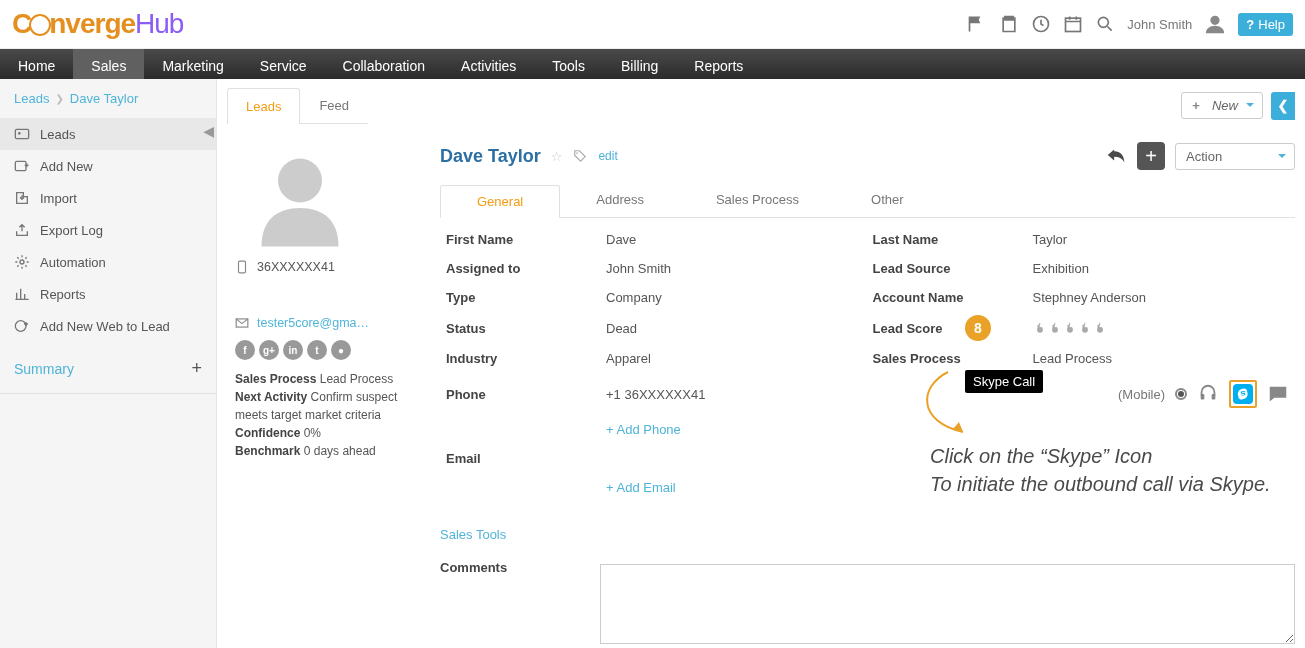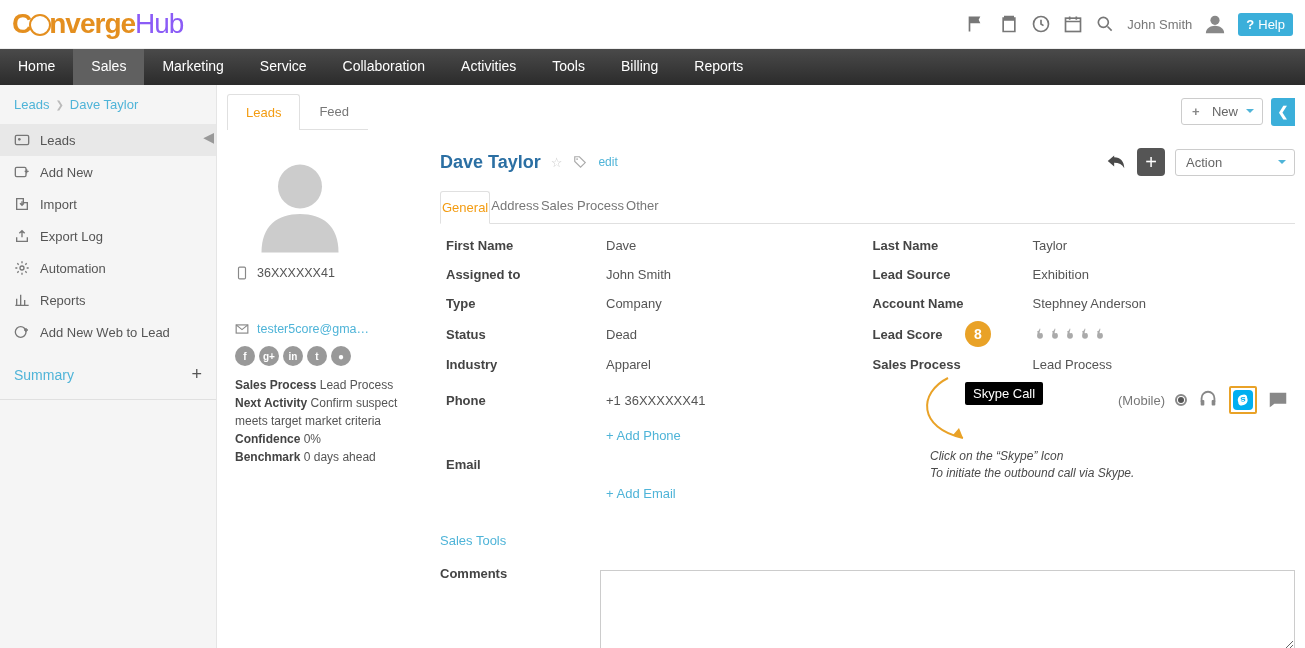--- a/index.html
+++ b/index.html
@@ -19,21 +19,21 @@
   .topbar{display:flex;align-items:center;height:49px;padding:0 12px;border-bottom:1px solid #eee;}
   .logo{font-size:28px;font-weight:600;color:#E48F1F;letter-spacing:-1px;}
   .logo .sun{display:inline-block;width:22px;height:22px;border:2px solid #E48F1F;border-radius:50%;position:relative;top:3px;margin:0 -2px;}
   .logo .hub{color:#8b5cf6;font-weight:300;}
   .top-right{margin-left:auto;display:flex;align-items:center;gap:12px;color:#777;}
   .top-right .ico{width:20px;height:20px;fill:#777;cursor:pointer;}
   .help-btn{background:#3BAFDA;color:#fff;padding:4px 8px;border-radius:3px;font-size:13px;display:flex;align-items:center;gap:4px;cursor:pointer;}
   .avatar-ico{width:22px;height:22px;fill:#888;}
 
   
-  nav.main{background:linear-gradient(#4a4a4a,#2b2b2b);display:flex;height:36px;}
+  nav.main{background:linear-gradient(#4a4a4a,#2b2b2b);display:flex;height:30px;}
   nav.main .nav-item{color:#fff;padding:0 18px;line-height:35px;font-size:14px;cursor:pointer;}
   nav.main .nav-item.active{background:#606060;}
 
   
   .body{display:flex;}
   .sidebar{width:217px;background:#f5f5f5;border-right:1px solid #e5e5e5;min-height:564px;padding-bottom:20px;position:relative;}
   .breadcrumb{padding:12px 14px;font-size:13px;color:var(--link);display:flex;gap:6px;align-items:center;}
   .breadcrumb .sep{color:#bbb;font-size:10px;}
   .sb-collapse{position:absolute;right:2px;top:44px;color:#999;font-size:14px;cursor:pointer;}
   .sb-list{}
@@ -43,21 +43,21 @@
   .sb-summary{padding:16px 14px 8px;color:var(--link);font-size:14px;display:flex;align-items:center;}
   .sb-summary .plus{margin-left:auto;color:#555;font-size:18px;cursor:pointer;}
 
   
   .main{flex:1;padding:0;}
   .content-head{display:flex;padding:8px 10px 0 10px;align-items:center;}
   .tabs-top{border-bottom:1px solid var(--border);display:flex;padding-left:0;}
   .tabs-top .tab{padding:10px 18px;color:#777;cursor:pointer;border:1px solid transparent;border-bottom:none;}
   .tabs-top .tab.active{color:#F39C12;border-color:var(--border);background:#fff;border-radius:3px 3px 0 0;position:relative;top:1px;}
   .head-actions{margin-left:auto;display:flex;gap:8px;align-items:center;}
-  .new-btn{border:1px solid #ccc;border-radius:3px;padding:5px 24px 5px 30px;position:relative;color:#666;cursor:pointer;background:#fff;}
+  .new-btn{border:1px solid #ccc;border-radius:3px;padding:5px 24px 5px 30px;position:relative;color:#666;cursor:pointer;background:#fff;font-style:italic;}
   .new-btn::before{content:"+";position:absolute;left:10px;color:#888;font-weight:bold;}
   .new-btn::after{content:"";position:absolute;right:8px;top:10px;border:4px solid transparent;border-top-color:var(--link);}
   .hide-panel{background:var(--teal);color:#fff;width:24px;height:28px;display:flex;align-items:center;justify-content:center;border-radius:3px 0 0 3px;cursor:pointer;font-weight:bold;}
 
   .content-row{display:flex;padding:18px 10px 10px 18px;gap:20px;}
 
   
   .profile-col{width:185px;flex-shrink:0;}
   .avatar-placeholder{width:130px;height:110px;}
   .avatar-placeholder svg{width:100%;height:100%;}
@@ -77,21 +77,21 @@
   .record-title .star{color:#ccc;cursor:pointer;}
   .record-title .tag{width:16px;height:14px;fill:#aaa;cursor:pointer;}
   .title-actions{margin-left:auto;display:flex;gap:10px;align-items:center;}
   .ico-btn{cursor:pointer;}
   .ico-btn svg{width:22px;height:22px;fill:#4a4a4a;}
   .plus-big{width:28px;height:28px;background:#555;border-radius:4px;color:#fff;display:flex;align-items:center;justify-content:center;font-size:20px;cursor:pointer;}
   .action-sel{border:1px solid #ccc;border-radius:3px;padding:5px 26px 5px 10px;position:relative;width:120px;cursor:pointer;color:#666;}
   .action-sel::after{content:"";position:absolute;right:8px;top:10px;border:4px solid transparent;border-top-color:var(--link);}
 
   .detail-tabs{border-bottom:1px solid var(--border);display:flex;margin-top:14px;}
-  .detail-tabs .dt{padding:8px 1px;color:#777;cursor:pointer;}
+  .detail-tabs .dt{padding:8px 36px;color:#777;cursor:pointer;}
   .detail-tabs .dt.active{color:#F39C12;border:1px solid var(--border);border-bottom-color:#fff;border-radius:3px 3px 0 0;position:relative;top:1px;background:#fff;}
 
   .field-grid{display:grid;grid-template-columns: 150px 1fr 150px 1fr;row-gap:14px;column-gap:10px;padding:14px 6px 0;font-size:13px;align-items:center;}
   .fl{color:#444;font-weight:bold;}
   .fv{color:#555;}
   .flames{display:flex;gap:1px;}
   .flames svg{width:14px;height:18px;fill:#aaa;}
 
   .phone-row{display:flex;align-items:center;gap:10px;}
   .phone-type{color:#777;margin-left:auto;}
@@ -101,21 +101,21 @@
   .skype-ico-wrap{border:2px solid #E9A227;padding:2px;border-radius:2px;position:relative;}
   .skype-ico{width:20px;height:20px;fill:#fff;background:#00AFF0;border-radius:4px;padding:3px;box-sizing:border-box;display:block;}
 
   .add-link{color:var(--link);font-size:13px;cursor:pointer;}
   .sales-tools{color:var(--link);font-weight:normal;cursor:pointer;margin-top:32px;display:inline-block;}
   .comments-box{width:100%;height:80px;border:1px solid #ccc;resize:both;margin-top:4px;}
 
   
   .anno-num{position:absolute;width:26px;height:26px;border-radius:50%;background:#E9A227;color:#fff;font-weight:bold;display:flex;align-items:center;justify-content:center;font-size:14px;}
   .tooltip-box{position:absolute;background:#000;color:#fff;padding:4px 8px;font-size:13px;border-radius:2px;white-space:nowrap;}
-  .anno-text{position:absolute;color:#4a4a4a;font-style:italic;font-size:12px;line-height:1.4;font-family:"Comic Sans MS","Segoe Script",cursive;}
+  .anno-text{position:absolute;color:#4a4a4a;font-style:italic;font-size:20px;line-height:1.4;font-family:"Comic Sans MS","Segoe Script",cursive;}
   .arrow-svg{position:absolute;pointer-events:none;}
 </style>
 </head>
 <body>
 
 <div class="topbar">
   <div class="logo">
     <span>C</span><span class="sun"></span><span>nverge</span><span class="hub">Hub</span>
   </div>
   <div class="top-right">
@@ -375,21 +375,21 @@
         </div>
 
         <div><span class="sales-tools">Sales Tools</span></div>
 
         <div style="display:grid;grid-template-columns:150px 1fr;gap:10px;margin-top:18px;align-items:start;">
           <div class="fl">Comments</div>
           <textarea class="comments-box" style=""></textarea>
         </div>
 
         <div class="anno-num" style="left:525px;top:173px;">8</div>
-        <div class="tooltip-box" style="left:525px;top:234px;">Skype Call</div>
+        <div class="tooltip-box" style="left:525px;top:228px;">Skype Call</div>
         <svg class="arrow-svg" style="left:468px;top:225px;width:80px;height:80px;" viewBox="0 0 80 80">
             <path d="M40 5 C 10 20, 10 55, 55 65" stroke="#E9A227" stroke-width="2" fill="none"></path>
             <path d="M55 65 l-10 -3 l6 -7 z" fill="#E9A227"></path>
           </svg>
         <div class="anno-text" style="left:490px;top:300px;">
           <span>Click on the “Skype” Icon</span><br><span>To initiate the outbound call via Skype.</span>
         </div>
 
       </div>
     </div>

